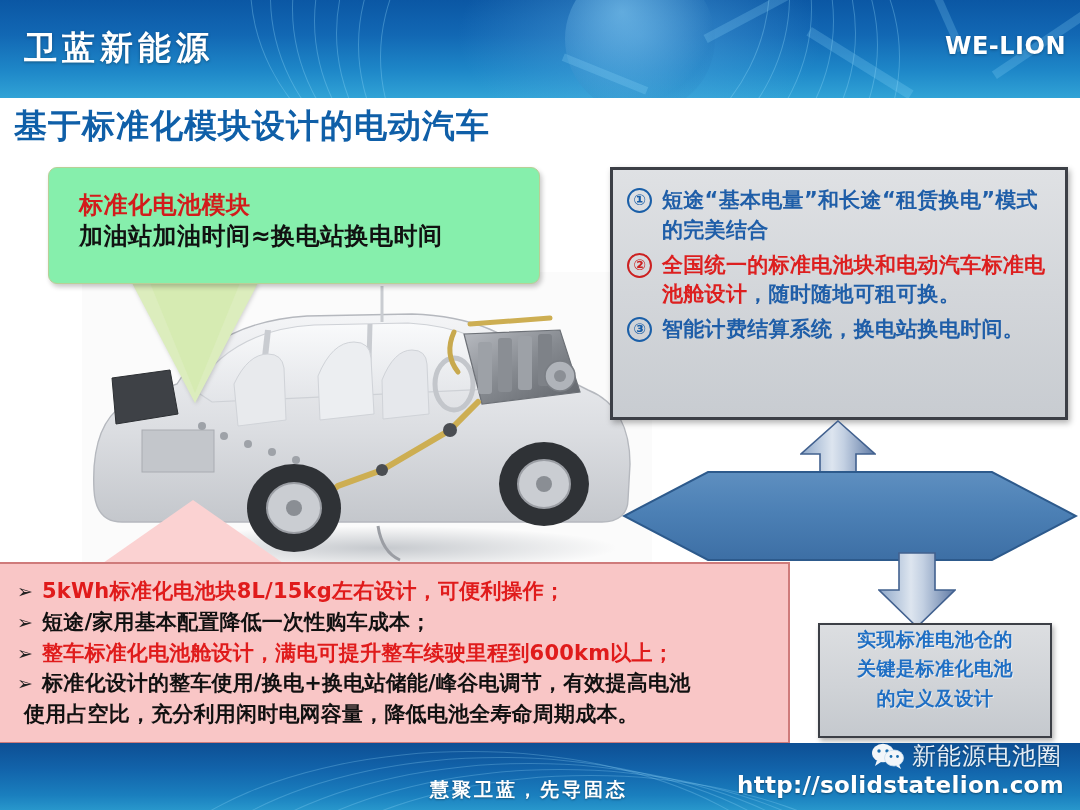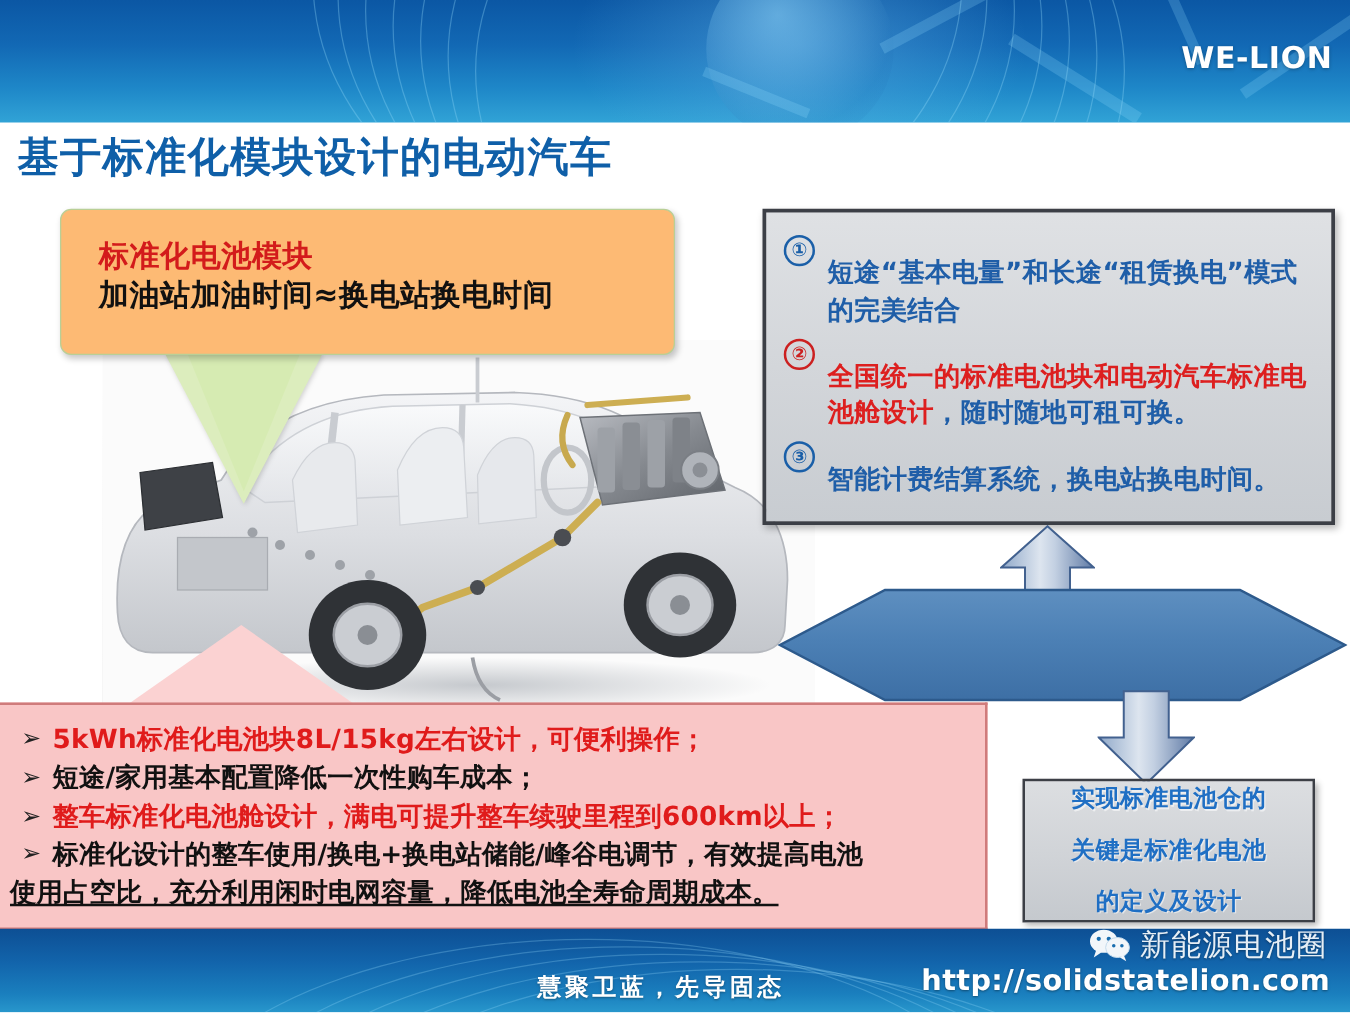--- a/index.html
+++ b/index.html
@@ -62,21 +62,21 @@
   #car-photo {
     position: absolute; left: 82px; top: 272px; width: 570px; height: 305px;
     background: linear-gradient(180deg,#fdfdfd 0%, #f2f2f2 60%, #e8e8e8 100%);
     overflow: hidden;
   }
   #car-photo svg { display: block; width: 100%; height: 100%; }
 
   
   #green-callout {
     position: absolute; left: 48px; top: 167px; width: 492px; height: 117px;
-    background: #fdba74;
+    background: #86efac;
     border: 1px solid #b9cf96;
     border-radius: 9px;
     box-shadow: 2px 3px 5px rgba(0,0,0,.22);
     padding: 22px 0 0 30px;
   }
   #green-tail {
     position: absolute; left: 132px; top: 283px;
     width: 0; height: 0;
     border-left: 63px solid transparent;
     border-right: 63px solid transparent;
@@ -103,21 +103,21 @@
   }
   .num-row { display: flex; align-items: flex-start; margin-bottom: 5px; }
   .num-circle {
     flex: 0 0 auto; width: 25px; height: 25px; margin: 2px 10px 0 4px;
     border-radius: 50%; border: 2px solid #1a5fa8;
     color: #1a5fa8; font-size: 15px; font-weight: 700;
     display: flex; align-items: center; justify-content: center;
     line-height: 1;
   }
   .num-circle.red { border-color: #cc2020; color: #cc2020; }
-  .num-text { font-size: 21px; font-weight: 700; line-height: 1.42; color: #1f5ea8; letter-spacing: .3px; margin-top: 18px; }
+  .num-text { font-size: 21px; font-weight: 700; line-height: 1.42; color: #1f5ea8; letter-spacing: .3px; }
   .num-text .rd { color: #dd1f1f; }
 
   
   #arrow-up {
     position: absolute; left: 800px; top: 420px; width: 76px; height: 62px;
   }
   #banner {
     position: absolute; left: 622px; top: 470px; width: 456px; height: 92px;
   }
   #banner-text {
@@ -149,29 +149,29 @@
   .bullet-row { display: flex; align-items: flex-start; margin-bottom: 1px; }
   .chev {
     flex: 0 0 auto; width: 20px; margin: 2px 5px 0 9px;
     font-size: 19px; color: #222; line-height: 1.3;
   }
   .bullet-text {
     font-size: 21px; font-weight: 800; line-height: 1.42; color: #111;
     letter-spacing: .2px;
   }
   .bullet-text.red { color: #e01b1b; }
-  .wrap4 { margin-left: 0px; text-decoration: underline; }
+  .wrap4 { margin-left: 16px; }
 
   
   #result-box {
     position: absolute; left: 818px; top: 623px; width: 234px; height: 115px;
     background: linear-gradient(180deg,#dcdee1 0%, #d0d3d7 55%, #c5c9ce 100%);
     border: 2px solid #3c3f46;
     box-shadow: 2px 3px 5px rgba(0,0,0,.3);
-    display: flex; flex-direction: column; align-items: center; justify-content: space-between;
+    display: flex; flex-direction: column; align-items: center; justify-content: flex-start;
   }
   .res-line {
     font-size: 19px; font-weight: 800; color: #1f6fc4; line-height: 1.55;
     letter-spacing: .5px;
     text-shadow: 1px 1px 0 rgba(255,255,255,.55);
   }
 
   
   #footer {
     position: absolute; left: 0; top: 743px; width: 1080px; height: 67px;
@@ -218,20 +218,21 @@
     <div class="hdr-swoosh" style="left:292px;top:-206px;width:520px;height:430px;"></div>
     <div class="hdr-swoosh" style="left:314px;top:-194px;width:520px;height:430px;"></div>
     <div class="hdr-swoosh" style="left:336px;top:-182px;width:520px;height:430px;"></div>
     <div class="hdr-swoosh" style="left:358px;top:-170px;width:520px;height:430px;"></div>
     <div class="hdr-swoosh" style="left:380px;top:-158px;width:520px;height:430px;"></div>
     <div class="hdr-bar" style="left:700px;top:12px;width:96px;height:9px;transform:rotate(-28deg);"></div>
     <div class="hdr-bar" style="left:800px;top:58px;width:120px;height:10px;transform:rotate(32deg);"></div>
     <div class="hdr-bar" style="left:905px;top:10px;width:80px;height:8px;transform:rotate(66deg);"></div>
     <div class="hdr-bar" style="left:985px;top:40px;width:110px;height:9px;transform:rotate(-34deg);"></div>
     <div class="hdr-bar" style="left:560px;top:70px;width:90px;height:8px;transform:rotate(22deg);"></div>
+    <div id="brand-cn">卫蓝新能源</div>
     <div id="brand-en">WE-LION</div>
   </div>
 
   <div id="slide-title">基于标准化模块设计的电动汽车</div>
 
   <div id="car-photo">
     <svg viewBox="0 0 570 305" xmlns="http://www.w3.org/2000/svg">
       <defs>
         <linearGradient id="bodyG" x1="0" y1="0" x2="0" y2="1">
           <stop offset="0%" stop-color="#f4f5f7"></stop>

